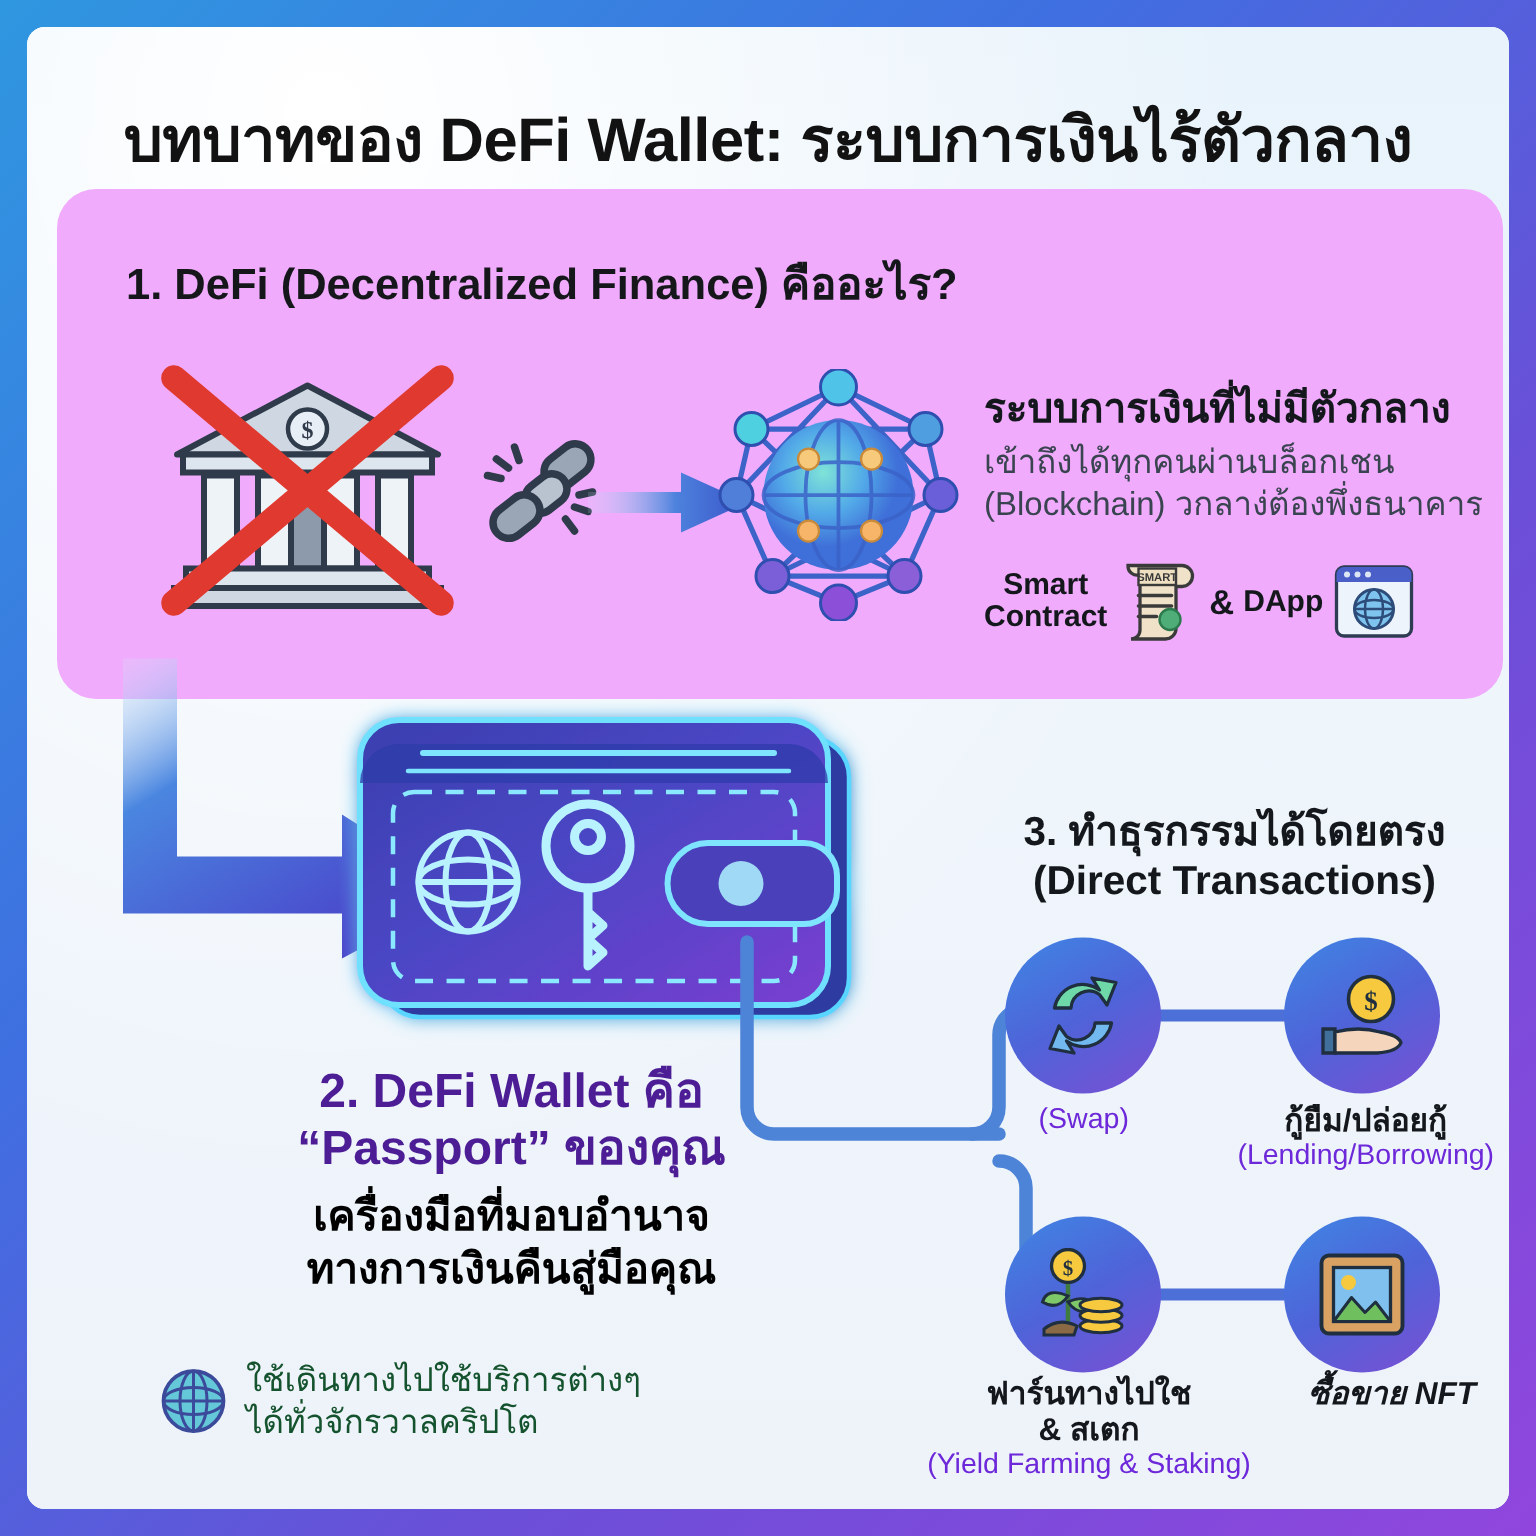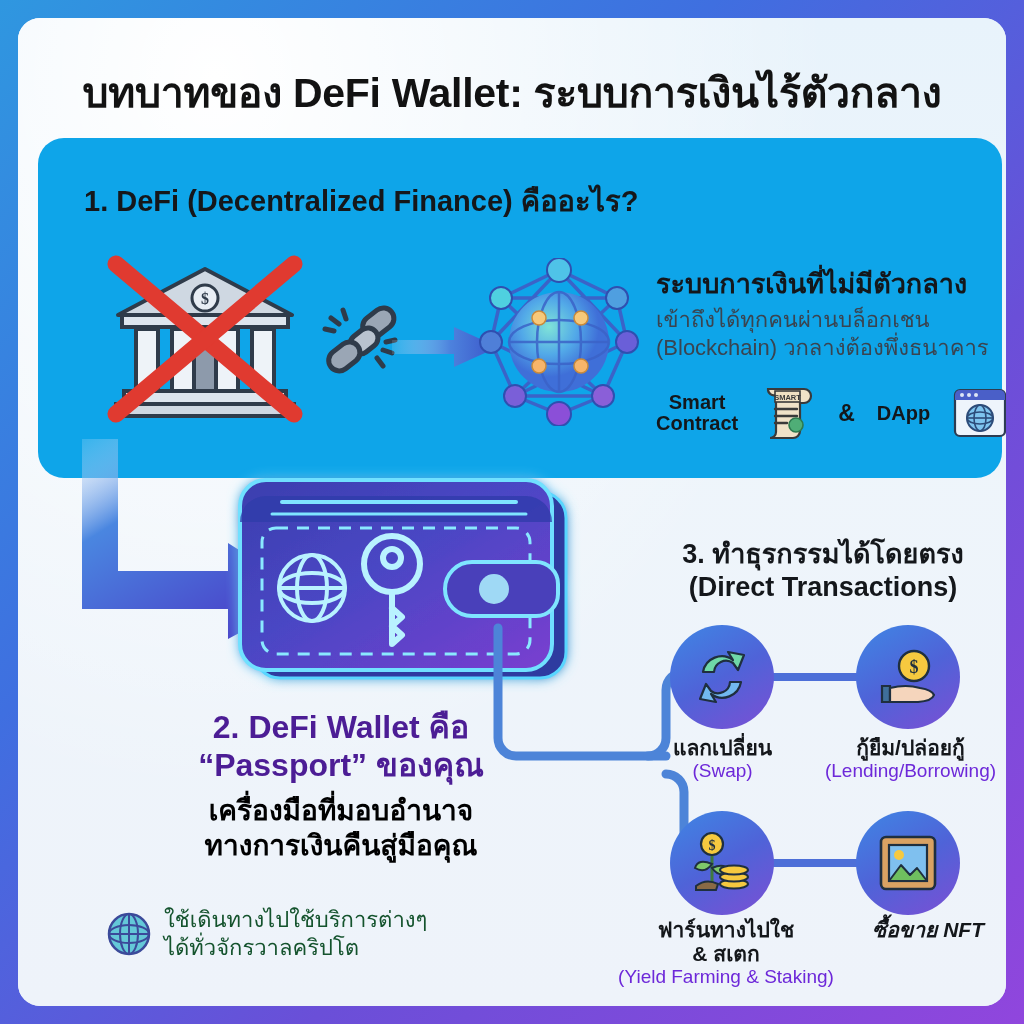--- a/index.html
+++ b/index.html
@@ -9,21 +9,21 @@
     overflow: hidden;
   }
   body {
     background: linear-gradient(135deg, #2f97e0 0%, #3f6fe0 35%, #6a4fd8 65%, #9046dd 100%);
     position: relative;
   }
   .card {
     position: absolute;
     left: 18px; top: 18px; right: 18px; bottom: 18px;
     background: #eef5fb;
-    border-radius: 22px;
+    border-radius: 12px;
     overflow: hidden;
   }
   .bg-wash {
     position: absolute; inset: 0;
     background:
       radial-gradient(ellipse at 20% 6%, #ffffff 0%, rgba(255,255,255,0) 55%),
       linear-gradient(180deg, #e8f3fb 0%, #eef5fb 40%, #eef3fa 100%);
   }
 
   
@@ -32,22 +32,22 @@
     text-align: center;
     font-size: 41px; font-weight: bold;
     color: #121212;
     letter-spacing: -0.3px;
     white-space: nowrap;
   }
 
   
   .panel1 {
     position: absolute;
-    left: 20px; top: 120px; width: 964px; height: 340px;
-    background: #0ea5e9;
+    left: 20px; top: 108px; width: 964px; height: 340px;
+    background: #f0abfc;
     border-radius: 26px;
   }
   .s1-head {
     position: absolute; left: 46px; top: 40px;
     font-size: 29px; font-weight: bold; color: #15171a;
   }
 
   
   .bank { position: absolute; left: 72px; top: 125px; width: 190px; height: 155px; }
   .x-mark { position: absolute; left: 62px; top: 112px; width: 210px; height: 178px; }
@@ -60,21 +60,21 @@
 
   
   .netglobe { position: absolute; left: 437px; top: 120px; width: 168px; height: 168px; }
 
   
   .s1-right { position: absolute; left: 618px; top: 130px; width: 340px; }
   .s1-h { font-size: 27px; font-weight: bold; color: #14171b; line-height: 1.25; }
   .s1-p { font-size: 22px; color: #3a4450; line-height: 1.3; margin-top: 4px; }
   .s1-badges {
     position: absolute; left: 618px; top: 245px; width: 360px;
-    display: flex; align-items: center; gap: 22px;
+    display: flex; align-items: center; gap: 6px;
   }
   .badge-label {
     font-size: 20px; font-weight: bold; color: #14171b;
     line-height: 1.05; text-align: center;
   }
   .amp { font-size: 23px; font-weight: bold; color: #14171b; }
 
   
   .bigarrow { position: absolute; left: 60px; top: 415px; width: 240px; height: 210px; }
 
@@ -379,21 +379,20 @@
   <div class="node node-nft">
     <svg width="60" height="58" viewBox="0 0 60 58">
       <rect x="3" y="3" width="54" height="52" rx="5" fill="#d9a263" stroke="#1f2f3f" stroke-width="2.6"></rect>
       <rect x="11" y="11" width="38" height="36" fill="#7fc0ef" stroke="#1f2f3f" stroke-width="2.2"></rect>
       <circle cx="21" cy="21" r="5" fill="#f6c93f"></circle>
       <path d="M11,47 l12,-16 9,10 7,-7 10,13 Z" fill="#6fbf5f" stroke="#1f2f3f" stroke-width="2" stroke-linejoin="round"></path>
     </svg>
   </div>
 
   <div class="nlabel lab-swap">
-    <div class="th">แลกเปลี่ยน</div>
     <div class="en">(Swap)</div>
   </div>
   <div class="nlabel lab-lend">
     <div class="th">กู้ยืม/ปล่อยกู้</div>
     <div class="en">(Lending/Borrowing)</div>
   </div>
   <div class="nlabel lab-farm">
     <div class="th">ฟาร์นทางไปใช</div>
     <div class="th">&amp; สเตก</div>
     <div class="en">(Yield Farming &amp; Staking)</div>

